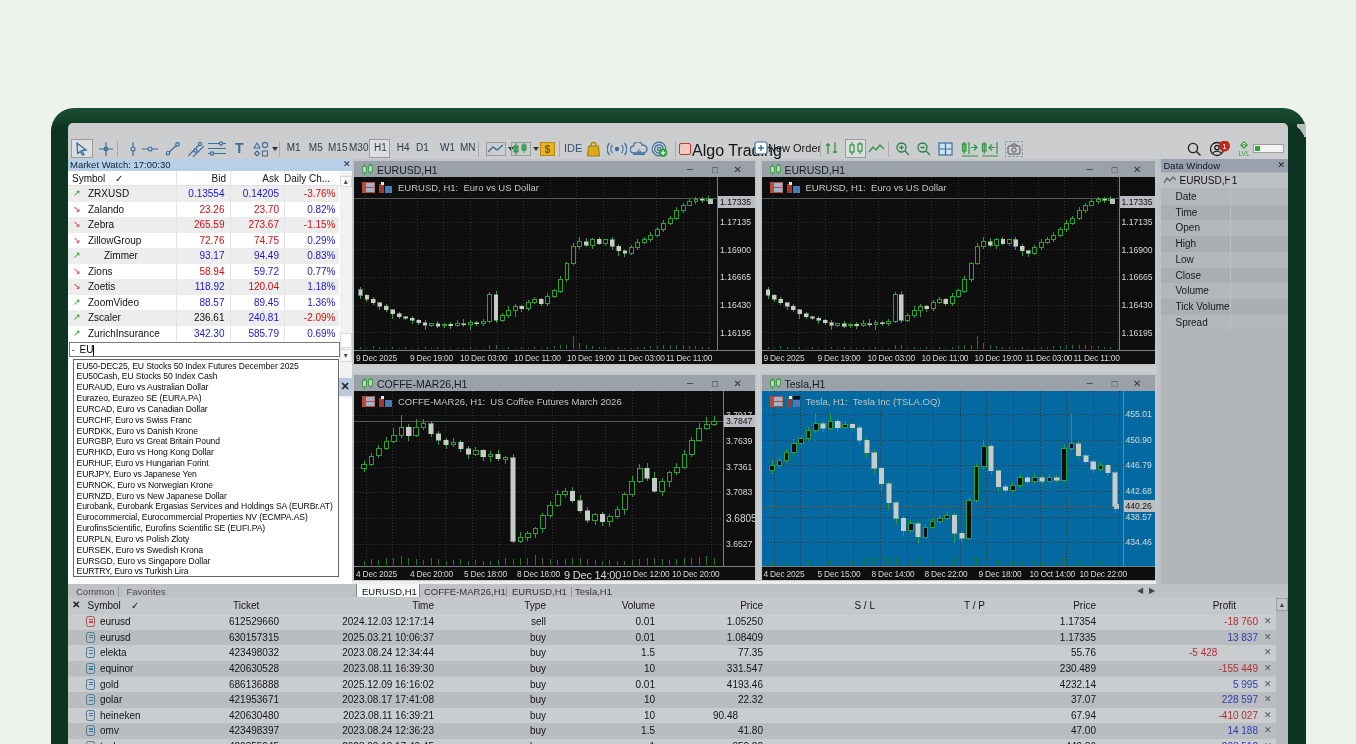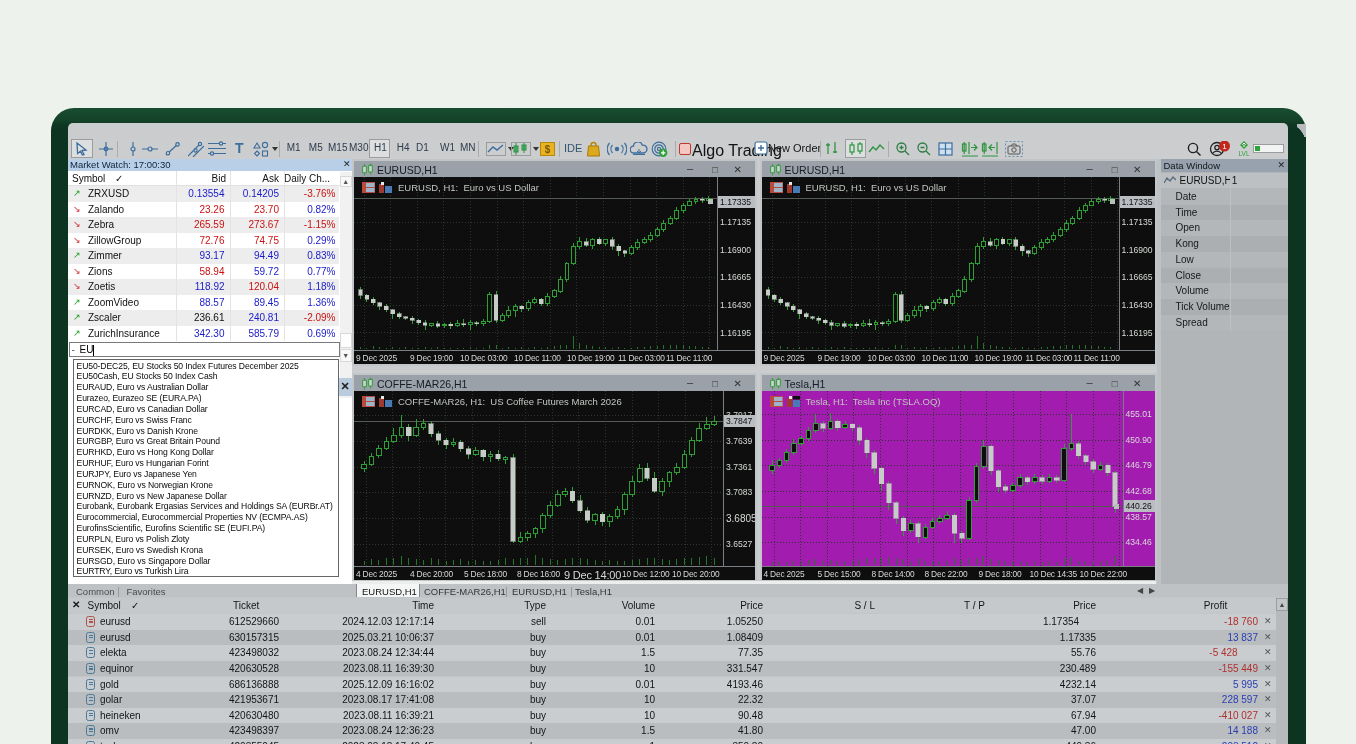--- a/index.html
+++ b/index.html
@@ -937,21 +937,21 @@
             <rect x="0.6" y="3.2" width="3.8" height="6.6" rx="0.8"></rect>
             <line x1="8.5" y1="0.5" x2="8.5" y2="11.5"></line>
             <rect x="6.6" y="2.4" width="3.8" height="6.6" rx="0.8"></rect>
           </g>
         </svg>
         <span class="abs" style="left:23px;top:3px;font-size:10.5px;color:#151c28">Tesla,H1</span>
         <span class="abs" style="right:62px;top:1px;font-size:11px;color:#333">–</span>
         <span class="abs" style="right:37px;top:3px;font-size:9.5px;color:#333">□</span>
         <span class="abs" style="right:13px;top:3px;font-size:10px;color:#333">✕</span>
       </div>
-      <div class="abs" style="left:2px;top:18px;width:393px;height:189.5px;background:#a21caf;overflow:hidden">
+      <div class="abs" style="left:2px;top:18px;width:393px;height:189.5px;background:#0369a1;overflow:hidden">
         <svg width="395" height="192" xmlns="http://www.w3.org/2000/svg" shape-rendering="crispEdges" style="position:absolute;left:0;top:0">
           <line x1="12.0" y1="0" x2="12.0" y2="192" stroke="#2d352e" stroke-width="1" stroke-dasharray="1,2"></line>
           <line x1="38.6" y1="0" x2="38.6" y2="192" stroke="#2d352e" stroke-width="1" stroke-dasharray="1,2"></line>
           <line x1="65.2" y1="0" x2="65.2" y2="192" stroke="#2d352e" stroke-width="1" stroke-dasharray="1,2"></line>
           <line x1="91.8" y1="0" x2="91.8" y2="192" stroke="#2d352e" stroke-width="1" stroke-dasharray="1,2"></line>
           <line x1="118.4" y1="0" x2="118.4" y2="192" stroke="#2d352e" stroke-width="1" stroke-dasharray="1,2"></line>
           <line x1="145.0" y1="0" x2="145.0" y2="192" stroke="#2d352e" stroke-width="1" stroke-dasharray="1,2"></line>
           <line x1="171.6" y1="0" x2="171.6" y2="192" stroke="#2d352e" stroke-width="1" stroke-dasharray="1,2"></line>
           <line x1="198.2" y1="0" x2="198.2" y2="192" stroke="#2d352e" stroke-width="1" stroke-dasharray="1,2"></line>
           <line x1="224.8" y1="0" x2="224.8" y2="192" stroke="#2d352e" stroke-width="1" stroke-dasharray="1,2"></line>
@@ -1133,21 +1133,21 @@
         <span class="abs" style="left:364px;top:121.1px;font-size:8.6px;color:#d6dad6">438.57</span>
         <span class="abs" style="left:364px;top:146.8px;font-size:8.6px;color:#d6dad6">434.46</span>
         <div class="abs" style="left:362px;top:109.5px;width:31px;height:12px;background:#b9bdc1"></div>
         <span class="abs" style="left:364px;top:110.5px;font-size:8.6px;color:#101010">440.26</span>
         <div class="abs" style="left:0px;top:175.5px;width:395px;height:14px;background:#0d0e0d;border-top:1px solid #7a7f84">
           <span class="abs" style="left:2px;top:2px;font-size:8.4px;color:#d6dad6;white-space:nowrap;letter-spacing:-0.2px">4 Dec 2025</span>
           <span class="abs" style="left:56px;top:2px;font-size:8.4px;color:#d6dad6;white-space:nowrap;letter-spacing:-0.2px">5 Dec 15:00</span>
           <span class="abs" style="left:110px;top:2px;font-size:8.4px;color:#d6dad6;white-space:nowrap;letter-spacing:-0.2px">8 Dec 14:00</span>
           <span class="abs" style="left:163px;top:2px;font-size:8.4px;color:#d6dad6;white-space:nowrap;letter-spacing:-0.2px">8 Dec 22:00</span>
           <span class="abs" style="left:217px;top:2px;font-size:8.4px;color:#d6dad6;white-space:nowrap;letter-spacing:-0.2px">9 Dec 18:00</span>
-          <span class="abs" style="left:268px;top:2px;font-size:8.4px;color:#d6dad6;white-space:nowrap;letter-spacing:-0.2px">10 Dec 14:35</span>
+          <span class="abs" style="left:268px;top:2px;font-size:8.4px;color:#d6dad6;white-space:nowrap;letter-spacing:-0.2px">10 Oct 14:00</span>
           <span class="abs" style="left:318px;top:2px;font-size:8.4px;color:#d6dad6;white-space:nowrap;letter-spacing:-0.2px">10 Dec 22:00</span>
         </div>
       </div>
     </div>
 <div class="abs" style="left:0;top:36px;width:284px;height:424.5px;background:#fff">
       <div class="abs" style="left:0;top:0;width:284px;height:12px;background:#b9cfe8">
         <span class="abs" style="left:2px;top:0px;font-size:9.5px;color:#10233c">Market Watch: 17:00:30</span>
         <span class="abs" style="left:275px;top:0px;font-size:9px;color:#222">✕</span>
       </div>
       <div class="abs" style="left:0;top:12px;width:284px;height:15px;border-bottom:1px solid #e0e0e0">
@@ -1180,21 +1180,21 @@
       </div>
       <div class="mwrow" style="top:73.5px;background:#ffffff">
         <span style="left:5px;color:#d03030;font-size:9px">↘</span>
         <span style="left:20px;color:#111">ZillowGroup</span>
         <span class="num" style="left:90px;width:66.5px;color:#cc1111">72.76</span>
         <span class="num" style="left:145px;width:66px;color:#cc1111">74.75</span>
         <span class="num" style="left:203px;width:64.5px;color:#1a1acc">0.29%</span>
       </div>
       <div class="mwrow" style="top:89.0px;background:#ededed">
         <span style="left:5px;color:#1fa11f;font-size:9px">↗</span>
-        <span style="left:20px;color:#111">Zimmer</span>
+        <span style="left:36px;color:#111">Zimmer</span>
         <span class="num" style="left:90px;width:66.5px;color:#1a1acc">93.17</span>
         <span class="num" style="left:145px;width:66px;color:#1a1acc">94.49</span>
         <span class="num" style="left:203px;width:64.5px;color:#1a1acc">0.83%</span>
       </div>
       <div class="mwrow" style="top:104.5px;background:#ffffff">
         <span style="left:5px;color:#d03030;font-size:9px">↘</span>
         <span style="left:20px;color:#111">Zions</span>
         <span class="num" style="left:90px;width:66.5px;color:#cc1111">58.94</span>
         <span class="num" style="left:145px;width:66px;color:#1a1acc">59.72</span>
         <span class="num" style="left:203px;width:64.5px;color:#1a1acc">0.77%</span>
@@ -1256,21 +1256,21 @@
       <div class="dwrow abs" style="left:0;top:30.0px;width:127.5px;height:15.7px;background:#b4b7b9">
         <span style="left:15px;top:2px">Date</span>
       </div>
       <div class="dwrow abs" style="left:0;top:45.7px;width:127.5px;height:15.7px;background:#acafb1">
         <span style="left:15px;top:2px">Time</span>
       </div>
       <div class="dwrow abs" style="left:0;top:61.4px;width:127.5px;height:15.7px;background:#b4b7b9">
         <span style="left:15px;top:2px">Open</span>
       </div>
       <div class="dwrow abs" style="left:0;top:77.1px;width:127.5px;height:15.7px;background:#acafb1">
-        <span style="left:15px;top:2px">Kong</span>
+        <span style="left:15px;top:2px">High</span>
       </div>
       <div class="dwrow abs" style="left:0;top:92.8px;width:127.5px;height:15.7px;background:#b4b7b9">
         <span style="left:15px;top:2px">Low</span>
       </div>
       <div class="dwrow abs" style="left:0;top:108.5px;width:127.5px;height:15.7px;background:#acafb1">
         <span style="left:15px;top:2px">Close</span>
       </div>
       <div class="dwrow abs" style="left:0;top:124.19999999999999px;width:127.5px;height:15.7px;background:#b4b7b9">
         <span style="left:15px;top:2px">Volume</span>
       </div>
@@ -1305,34 +1305,34 @@
         <span style="left:19.5px">Symbol</span>
         <span style="left:63px">✓</span>
         <span style="left:165px">Ticket</span>
         <span style="left:340px;width:26px;text-align:right">Time</span>
         <span style="left:450px;width:28px;text-align:right">Type</span>
         <span style="left:545px;width:42px;text-align:right">Volume</span>
         <span style="left:665px;width:30px;text-align:right">Price</span>
         <span style="left:780px;width:27px;text-align:right">S / L</span>
         <span style="left:890px;width:27px;text-align:right">T / P</span>
         <span style="left:998px;width:30px;text-align:right">Price</span>
-        <span style="left:1127px;width:41px;text-align:center">Profit</span>
+        <span style="left:1127px;width:41px;text-align:right">Profit</span>
       </div>
       <div class="abs tbx" style="left:0;top:16.9px;width:1220px;height:15.65px;background:#c9cdcf">
         <div class="abs" style="left:18px;top:2px;width:9px;height:11px;border:1px solid #b0524a;border-radius:2.5px">
           <div style="position:absolute;left:2px;top:2px;width:4px;height:1.2px;background:#b0524a"></div>
           <div style="position:absolute;left:2px;top:4.5px;width:4px;height:1.2px;background:#b0524a"></div>
         </div>
         <span style="left:32px">eurusd</span>
         <span style="left:161px">612529660</span>
         <span style="left:270px;width:96px;text-align:right">2024.12.03 12:17:14</span>
         <span style="left:430px;width:48px;text-align:right">sell</span>
         <span style="left:547px;width:40px;text-align:right">0.01</span>
         <span style="left:645px;width:50px;text-align:right">1.05250</span>
-        <span style="left:958px;width:70px;text-align:center">1.17354</span>
+        <span style="left:958px;width:70px;text-align:right">1.17354</span>
         <span style="left:1121px;width:69px;text-align:right;color:#b03030">-18 760</span>
         <span style="left:1196px;color:#555;font-size:9px">✕</span>
       </div>
       <div class="abs tbx" style="left:0;top:32.55px;width:1220px;height:15.65px;background:#b9bdc0">
         <div class="abs" style="left:18px;top:2px;width:9px;height:11px;border:1px solid #4a7a99;border-radius:2.5px">
           <div style="position:absolute;left:2px;top:2px;width:4px;height:1.2px;background:#4a7a99"></div>
           <div style="position:absolute;left:2px;top:4.5px;width:4px;height:1.2px;background:#4a7a99"></div>
         </div>
         <span style="left:32px">eurusd</span>
         <span style="left:161px">630157315</span>
@@ -1349,21 +1349,21 @@
           <div style="position:absolute;left:2px;top:2px;width:4px;height:1.2px;background:#4a7a99"></div>
           <div style="position:absolute;left:2px;top:4.5px;width:4px;height:1.2px;background:#4a7a99"></div>
         </div>
         <span style="left:32px">elekta</span>
         <span style="left:161px">423498032</span>
         <span style="left:270px;width:96px;text-align:right">2023.08.24 12:34:44</span>
         <span style="left:430px;width:48px;text-align:right">buy</span>
         <span style="left:547px;width:40px;text-align:right">1.5</span>
         <span style="left:645px;width:50px;text-align:right">77.35</span>
         <span style="left:958px;width:70px;text-align:right">55.76</span>
-        <span style="left:1121px;width:69px;text-align:center;color:#b03030">-5 428</span>
+        <span style="left:1121px;width:69px;text-align:left;color:#b03030">-5 428</span>
         <span style="left:1196px;color:#555;font-size:9px">✕</span>
       </div>
       <div class="abs tbx" style="left:0;top:63.85px;width:1220px;height:15.65px;background:#b9bdc0">
         <div class="abs" style="left:18px;top:2px;width:9px;height:11px;border:1px solid #4a7a99;border-radius:2.5px">
           <div style="position:absolute;left:2px;top:2px;width:4px;height:1.2px;background:#4a7a99"></div>
           <div style="position:absolute;left:2px;top:4.5px;width:4px;height:1.2px;background:#4a7a99"></div>
         </div>
         <span style="left:32px">equinor</span>
         <span style="left:161px">420630528</span>
         <span style="left:270px;width:96px;text-align:right">2023.08.11 16:39:30</span>
@@ -1407,21 +1407,21 @@
       <div class="abs tbx" style="left:0;top:110.80000000000001px;width:1220px;height:15.65px;background:#c9cdcf">
         <div class="abs" style="left:18px;top:2px;width:9px;height:11px;border:1px solid #4a7a99;border-radius:2.5px">
           <div style="position:absolute;left:2px;top:2px;width:4px;height:1.2px;background:#4a7a99"></div>
           <div style="position:absolute;left:2px;top:4.5px;width:4px;height:1.2px;background:#4a7a99"></div>
         </div>
         <span style="left:32px">heineken</span>
         <span style="left:161px">420630480</span>
         <span style="left:270px;width:96px;text-align:right">2023.08.11 16:39:21</span>
         <span style="left:430px;width:48px;text-align:right">buy</span>
         <span style="left:547px;width:40px;text-align:right">10</span>
-        <span style="left:645px;width:50px;text-align:right">90.48</span>
+        <span style="left:645px;width:50px;text-align:left">90.48</span>
         <span style="left:958px;width:70px;text-align:right">67.94</span>
         <span style="left:1121px;width:69px;text-align:right;color:#b03030">-410 027</span>
         <span style="left:1196px;color:#555;font-size:9px">✕</span>
       </div>
       <div class="abs tbx" style="left:0;top:126.44999999999999px;width:1220px;height:15.65px;background:#b9bdc0">
         <div class="abs" style="left:18px;top:2px;width:9px;height:11px;border:1px solid #4a7a99;border-radius:2.5px">
           <div style="position:absolute;left:2px;top:2px;width:4px;height:1.2px;background:#4a7a99"></div>
           <div style="position:absolute;left:2px;top:4.5px;width:4px;height:1.2px;background:#4a7a99"></div>
         </div>
         <span style="left:32px">omv</span>

